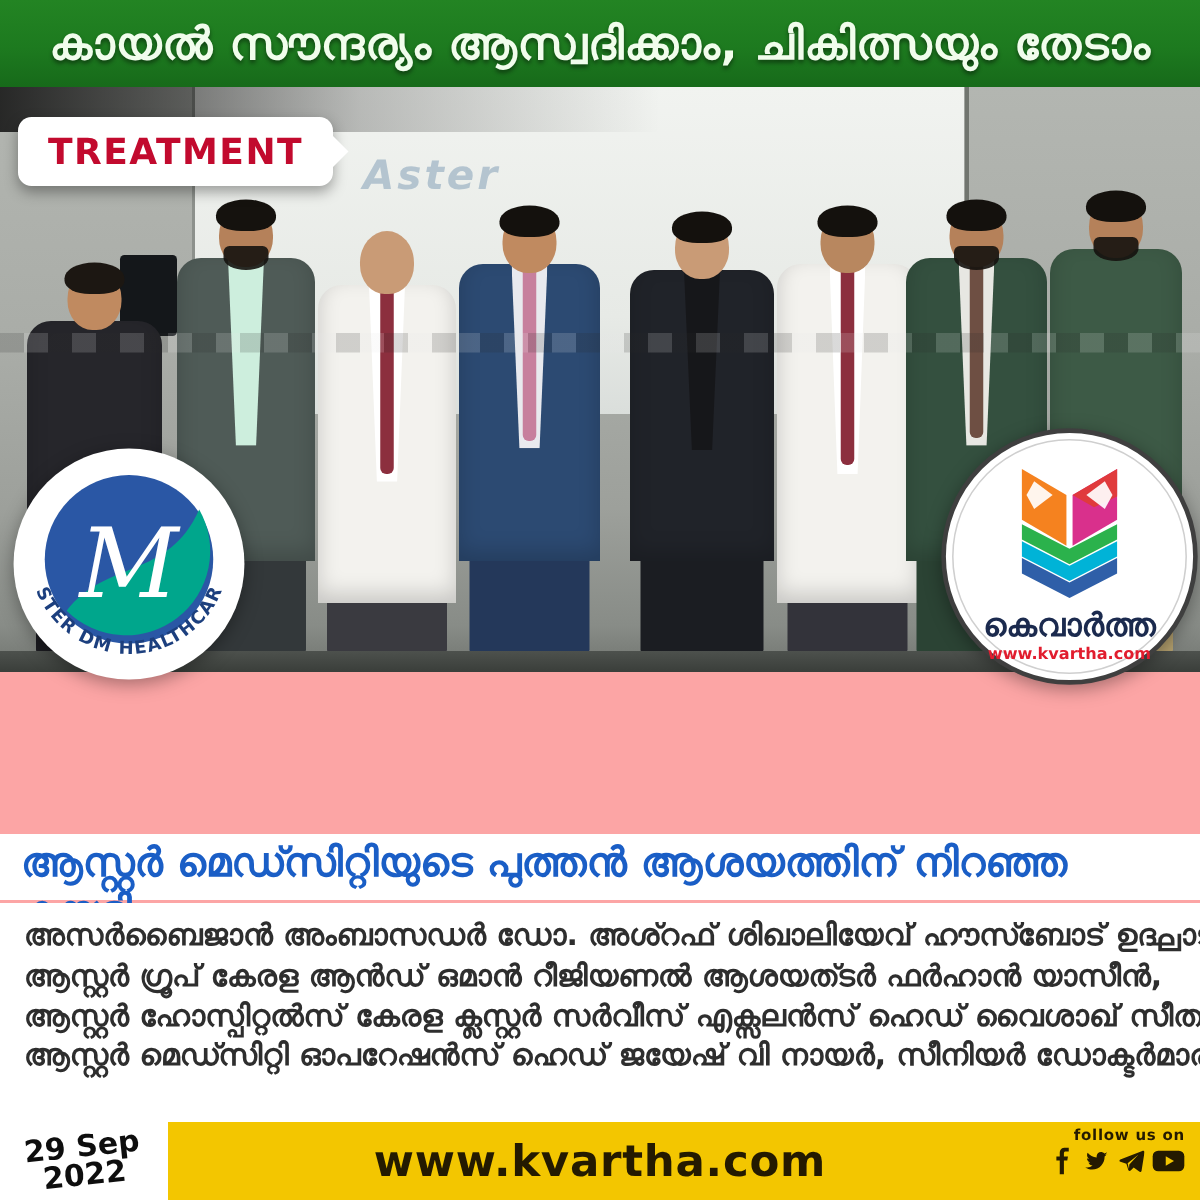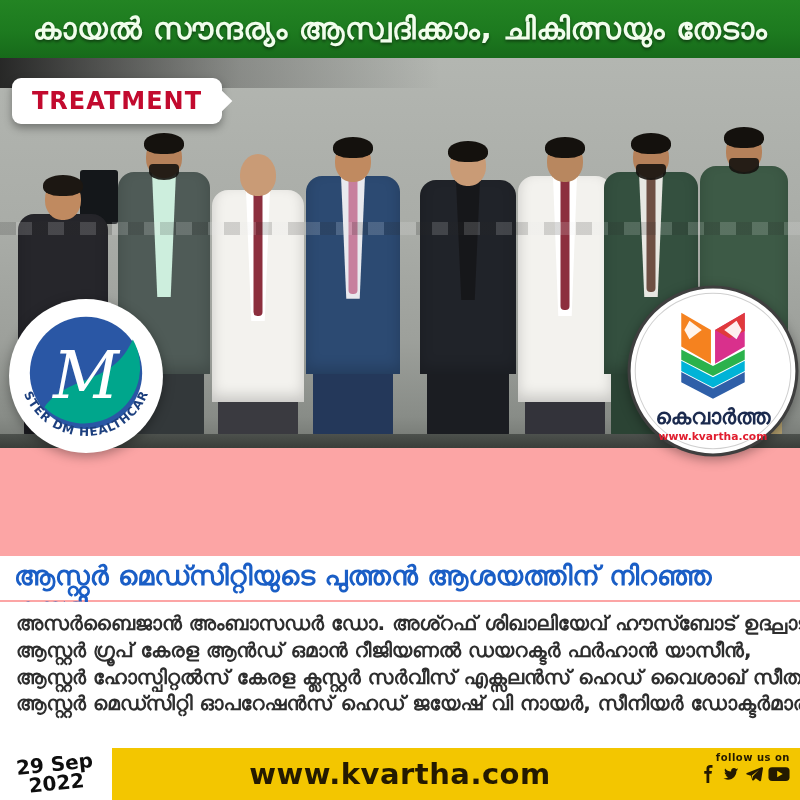--- a/index.html
+++ b/index.html
@@ -82,20 +82,23 @@
 </head>
 <body>
 
 <div class="canvas">
 
   <header class="banner">
     <span>കായൽ സൗന്ദര്യം ആസ്വദിക്കാം, ചികിത്സയും തേടാം</span>
   </header>
 
   <section class="photo">
+    <div class="screen">
+      <span class="screen-brand">Aster</span>
+    </div>
     <div class="darkcorner"></div>
     <div class="tv"></div>
     <div class="people">
         <div class="person" title="woman in black top" style="left: 18px; width: 90px; height: 258px;">
           <div class="head" style="background:#c08a60">
             <div class="hair" style="background:#1c1712"></div>
           </div>
           <div class="torso" style="background:#26262b"></div>
           <div class="legs" style="background:#1b1b20;height:58px"></div>
         </div>
@@ -206,21 +209,21 @@
     </svg>
   </div>
 
 
   <section class="subheadline">
     <h2>ആസ്റ്റർ മെഡ്സിറ്റിയുടെ പുത്തൻ ആശയത്തിന് നിറഞ്ഞ കയ്യടി</h2>
   </section>
 
   <section class="body-block">
     <p>അസർബൈജാൻ അംബാസഡർ ഡോ. അശ്റഫ് ശിഖാലിയേവ് ഹൗസ്ബോട് ഉദ്ഘാടനം ചെയ്തു.</p>
-    <p>ആസ്റ്റർ ഗ്രൂപ് കേരള ആൻഡ് ഒമാൻ റീജിയണൽ ഡയറക്ടർ ഫർഹാൻ യാസീൻ,</p>
+    <p>ആസ്റ്റർ ഗ്രൂപ് കേരള ആൻഡ് ഒമാൻ റീജിയണൽ ആശയത്ടർ ഫർഹാൻ യാസീൻ,</p>
     <p>ആസ്റ്റർ ഹോസ്പിറ്റൽസ് കേരള ക്ലസ്റ്റർ സർവീസ് എക്സലൻസ് ഹെഡ് വൈശാഖ് സീതാറാം,</p>
     <p>ആസ്റ്റർ മെഡ്സിറ്റി ഓപറേഷൻസ് ഹെഡ് ജയേഷ് വി നായർ, സീനിയർ ഡോക്ടർമാരായ</p>
   </section>
 
   <footer class="footer">
     <div class="date-box">
       <div class="date-inner">
         <div>29 Sep</div>
         <div>2022</div>
       </div>

